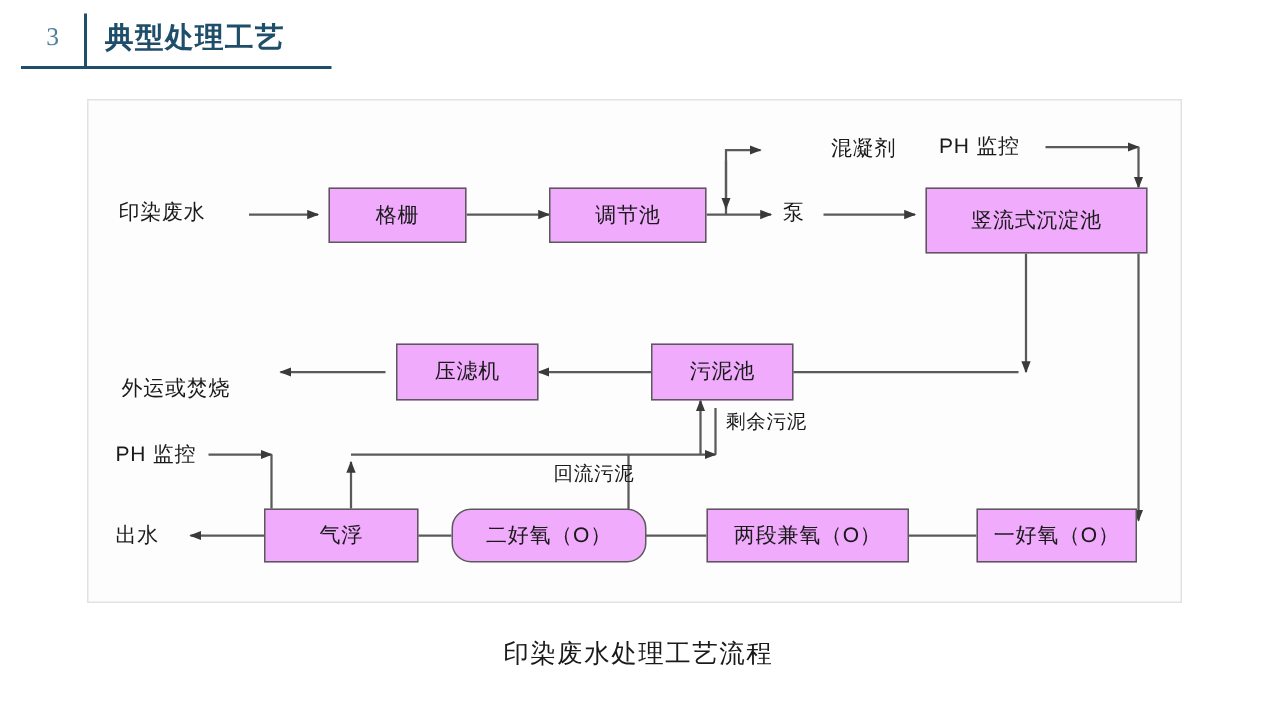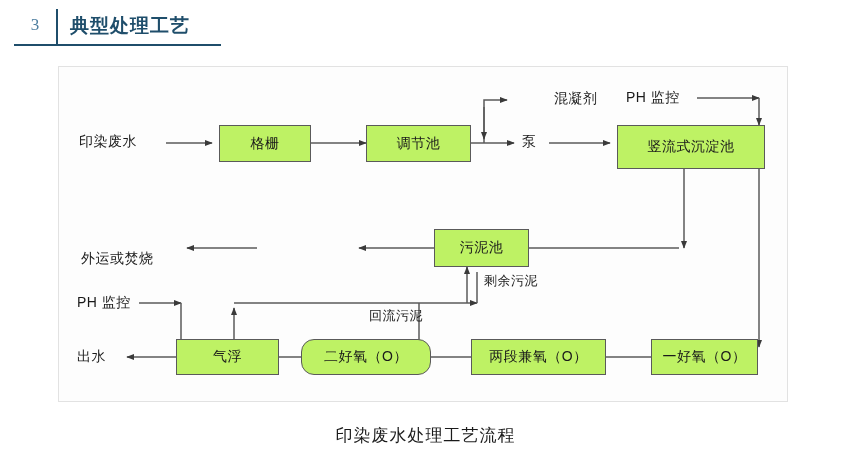--- a/index.html
+++ b/index.html
@@ -69,21 +69,21 @@
     left: 0;
     top: 0;
     width: 728px;
     height: 334px;
   }
 
   
   .node-box {
     position: absolute;
     border: 1.4px solid #5a5a5a;
-    background: #bef264;
+    background: #f0abfc;
     display: flex;
     align-items: center;
     justify-content: center;
     font-size: 14px;
     color: #1a1a1a;
     box-sizing: border-box;
     letter-spacing: 0.5px;
     white-space: nowrap;
   }
   .plain-label {
@@ -190,20 +190,21 @@
   <div class="plain-label" style="left:18px; top:227px;">PH 监控</div>
 
   <div class="plain-label" style="left:18px; top:281px;text-align:right;">出水</div>
 
   <div class="node-box" style="left:160px; top:58px; width:92px; height:37px;">格栅</div>
 
   <div class="node-box" style="left:307px; top:58px; width:105px; height:37px;">调节池</div>
 
   <div class="node-box" style="left:558px; top:58px; width:148px; height:44px;">竖流式沉淀池</div>
 
+  <div class="node-box" style="left:205px; top:162px; width:95px; height:38px;">压滤机</div>
 
   <div class="node-box" style="left:375px; top:162px; width:95px; height:38px;">污泥池</div>
 
   <div class="node-box" style="left:117px; top:272px; width:103px; height:36px;">气浮</div>
 
   <div class="node-box" style="left:242px; top:272px; width:130px; height:36px;border-radius:13px;">二好氧（O）</div>
 
   <div class="node-box" style="left:412px; top:272px; width:135px; height:36px;">两段兼氧（O）</div>
 
   <div class="node-box" style="left:592px; top:272px; width:107px; height:36px;">一好氧（O）</div>

